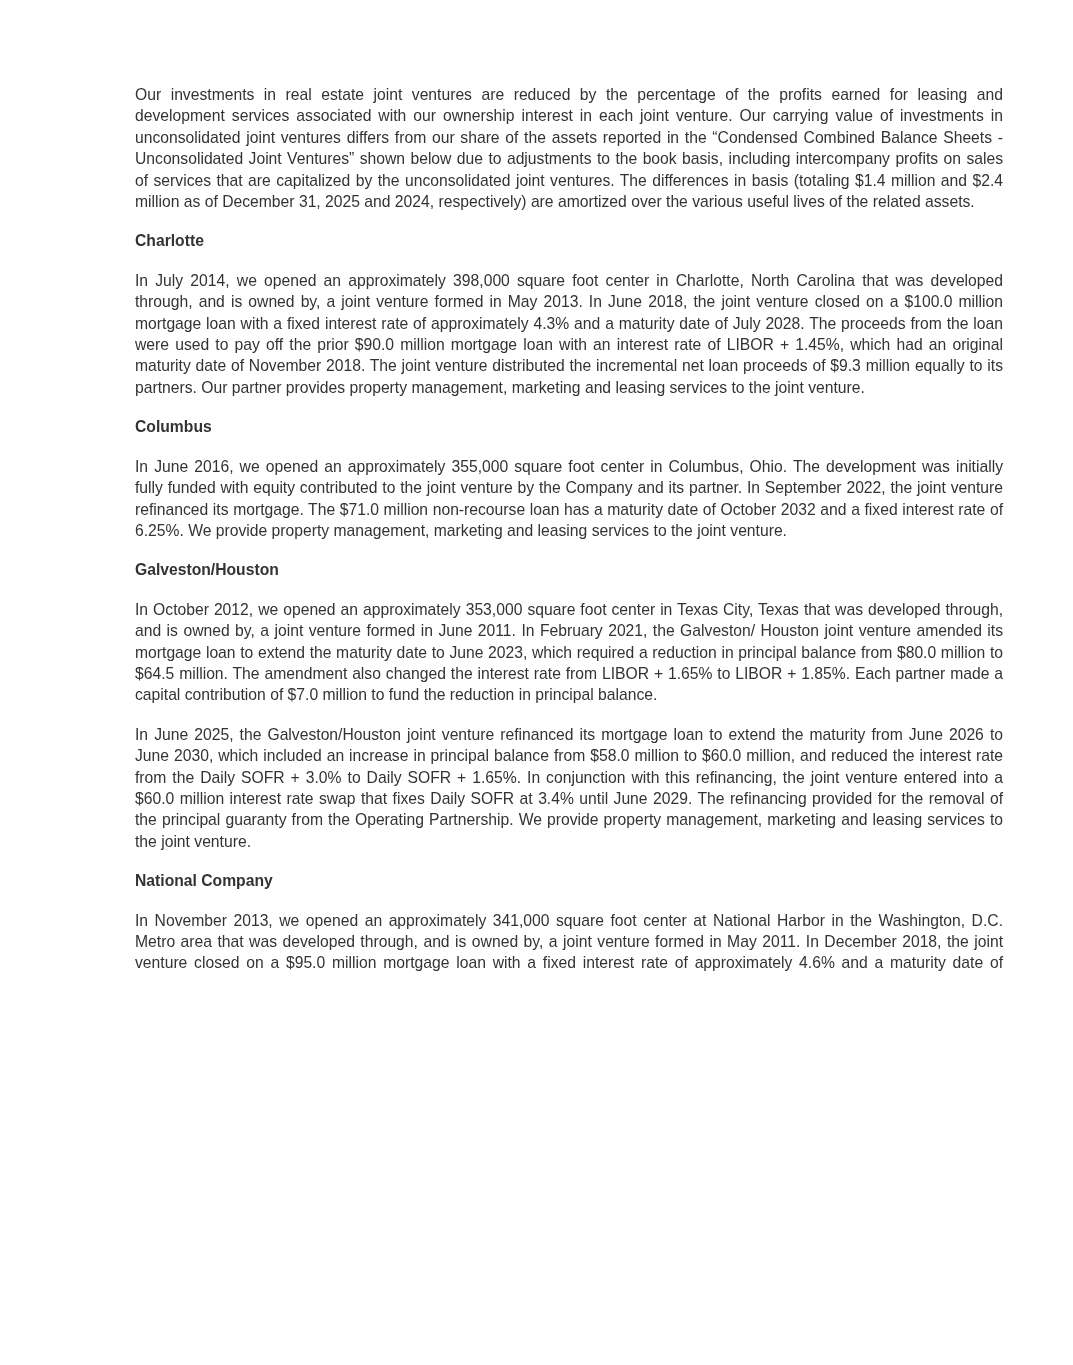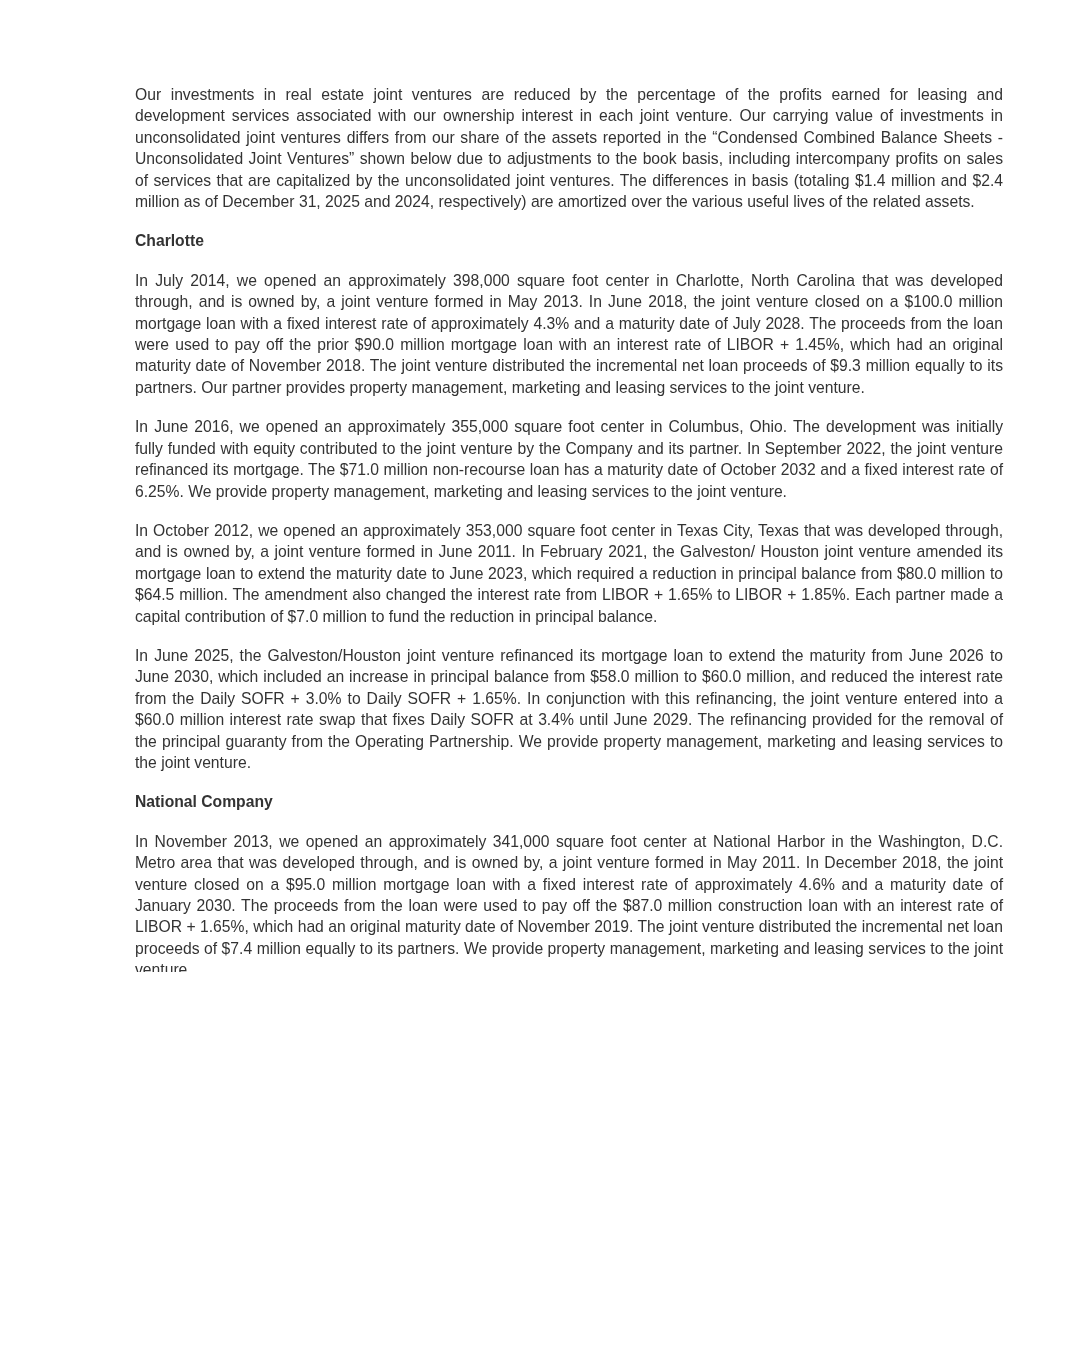--- a/index.html
+++ b/index.html
@@ -53,22 +53,24 @@
 <body>
 
 <div class="page">
   <main class="content">
 
     <p class="body-text">Our investments in real estate joint ventures are reduced by the percentage of the profits earned for leasing and development services associated with our ownership interest in each joint venture. Our carrying value of investments in unconsolidated joint ventures differs from our share of the assets reported in the “Condensed Combined Balance Sheets - Unconsolidated Joint Ventures” shown below due to adjustments to the book basis, including intercompany profits on sales of services that are capitalized by the unconsolidated joint ventures. The differences in basis (totaling $1.4 million and $2.4 million as of December 31, 2025 and 2024, respectively) are amortized over the various useful lives of the related assets.</p>
 
     <h3 class="section-heading">Charlotte</h3>
     <p class="body-text">In July 2014, we opened an approximately 398,000 square foot center in Charlotte, North Carolina that was developed through, and is owned by, a joint venture formed in May 2013. In June 2018, the joint venture closed on a $100.0 million mortgage loan with a fixed interest rate of approximately 4.3% and a maturity date of July 2028. The proceeds from the loan were used to pay off the prior $90.0 million mortgage loan with an interest rate of LIBOR + 1.45%, which had an original maturity date of November 2018. The joint venture distributed the incremental net loan proceeds of $9.3 million equally to its partners. Our partner provides property management, marketing and leasing services to the joint venture.</p>
 
+    <h3 class="section-heading">Columbus</h3>
     <p class="body-text">In June 2016, we opened an approximately 355,000 square foot center in Columbus, Ohio. The development was initially fully funded with equity contributed to the joint venture by the Company and its partner. In September 2022, the joint venture refinanced its mortgage. The $71.0 million non-recourse loan has a maturity date of October 2032 and a fixed interest rate of 6.25%. We provide property management, marketing and leasing services to the joint venture.</p>
 
+    <h3 class="section-heading">Galveston/Houston</h3>
     <p class="body-text">In October 2012, we opened an approximately 353,000 square foot center in Texas City, Texas that was developed through, and is owned by, a joint venture formed in June 2011.  In February 2021, the Galveston/ Houston joint venture amended its mortgage loan to extend the maturity date to June 2023, which required a reduction in principal balance from $80.0 million to $64.5 million. The amendment also changed the interest rate from LIBOR + 1.65% to LIBOR + 1.85%. Each partner made a capital contribution of $7.0 million to fund the reduction in principal balance.</p>
     <p class="body-text">In June 2025, the Galveston/Houston joint venture refinanced its mortgage loan to extend the maturity from June 2026 to June 2030, which included an increase in principal balance from $58.0 million to $60.0 million, and reduced the interest rate from the Daily SOFR + 3.0% to Daily SOFR + 1.65%. In conjunction with this refinancing, the joint venture entered into a $60.0 million interest rate swap that fixes Daily SOFR at 3.4% until June 2029. The refinancing provided for the removal of the principal guaranty from the Operating Partnership. We provide property management, marketing and leasing services to the joint venture.</p>
 
     <h3 class="section-heading">National Company</h3>
     <p class="body-text">In November 2013, we opened an approximately 341,000 square foot center at National Harbor in the Washington, D.C. Metro area that was developed through, and is owned by, a joint venture formed in May 2011. In December 2018, the joint venture closed on a $95.0 million mortgage loan with a fixed interest rate of approximately 4.6% and a maturity date of January 2030. The proceeds from the loan were used to pay off the $87.0 million construction loan with an interest rate of LIBOR + 1.65%, which had an original maturity date of November 2019. The joint venture distributed the incremental net loan proceeds of $7.4 million equally to its partners. We provide property management, marketing and leasing services to the joint venture.</p>
 
   </main>
 
   <footer class="page-footer">F-33</footer>
 </div>

